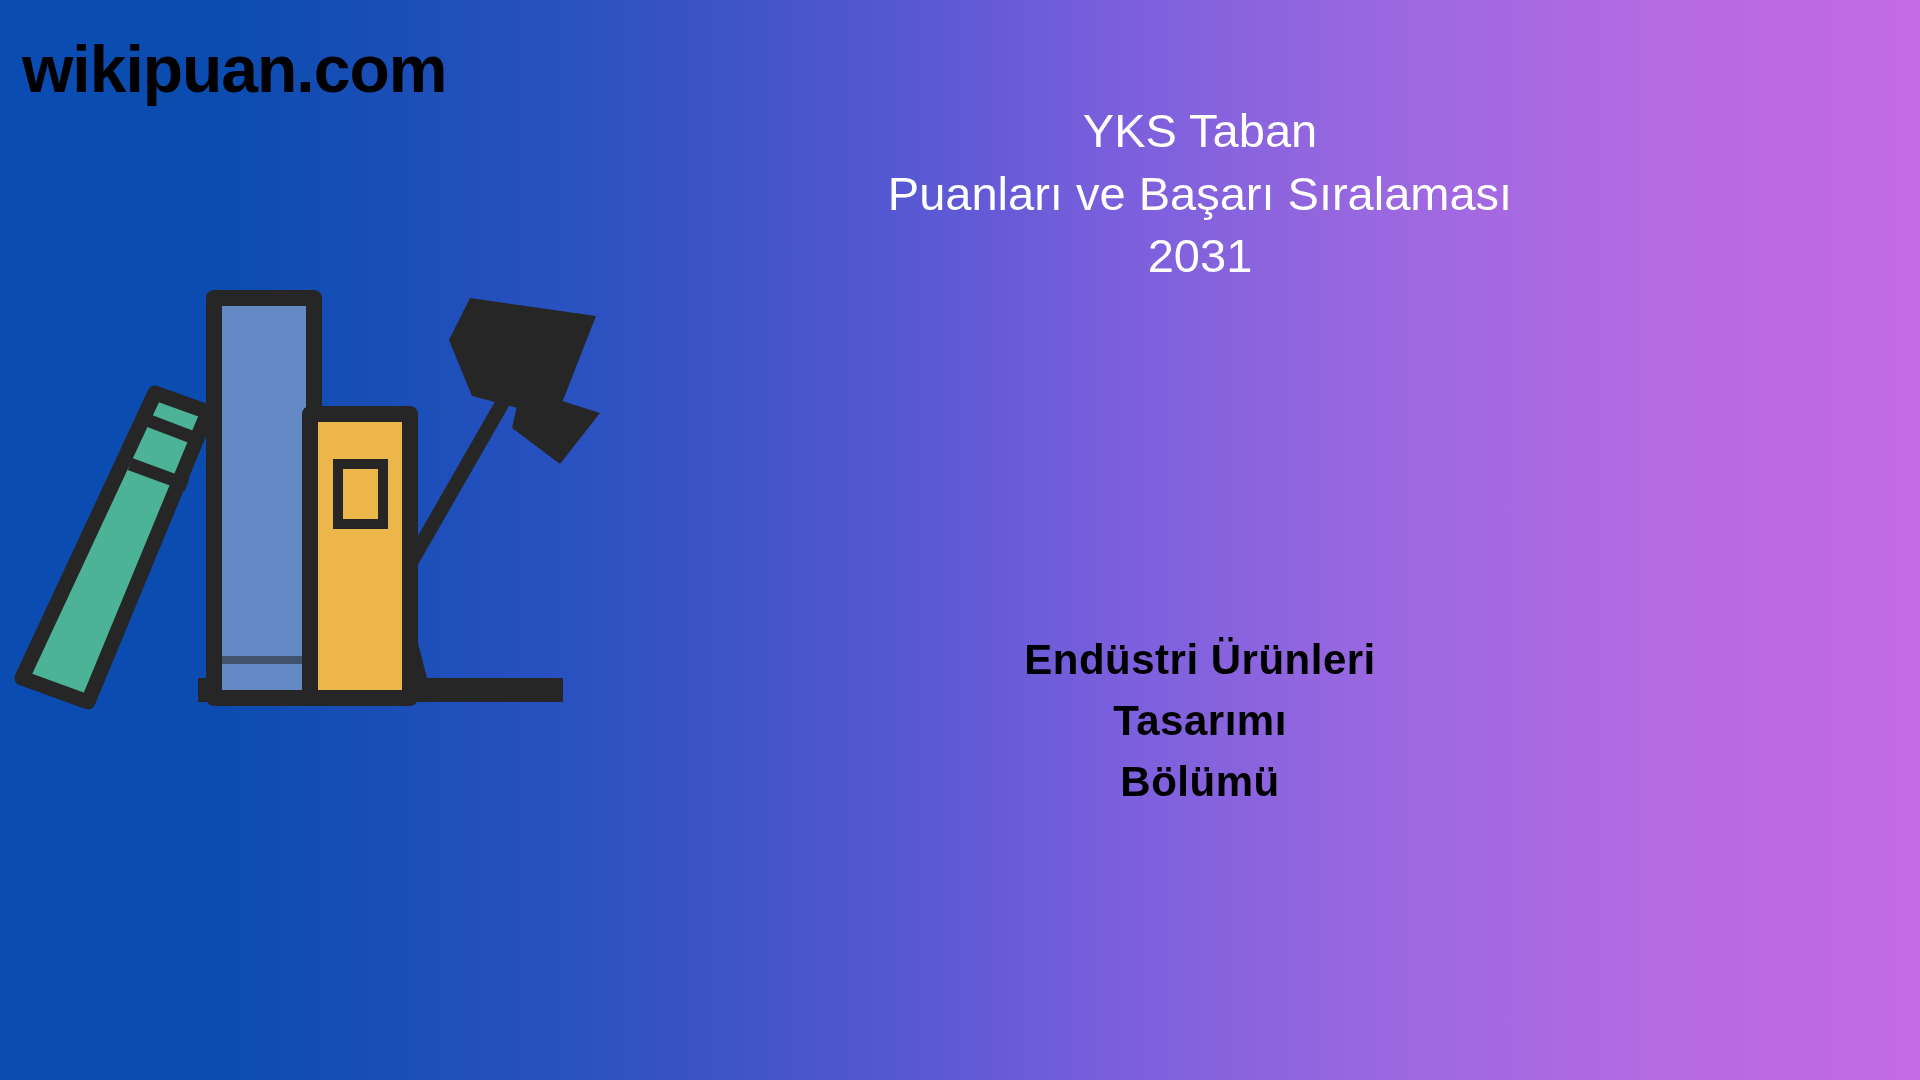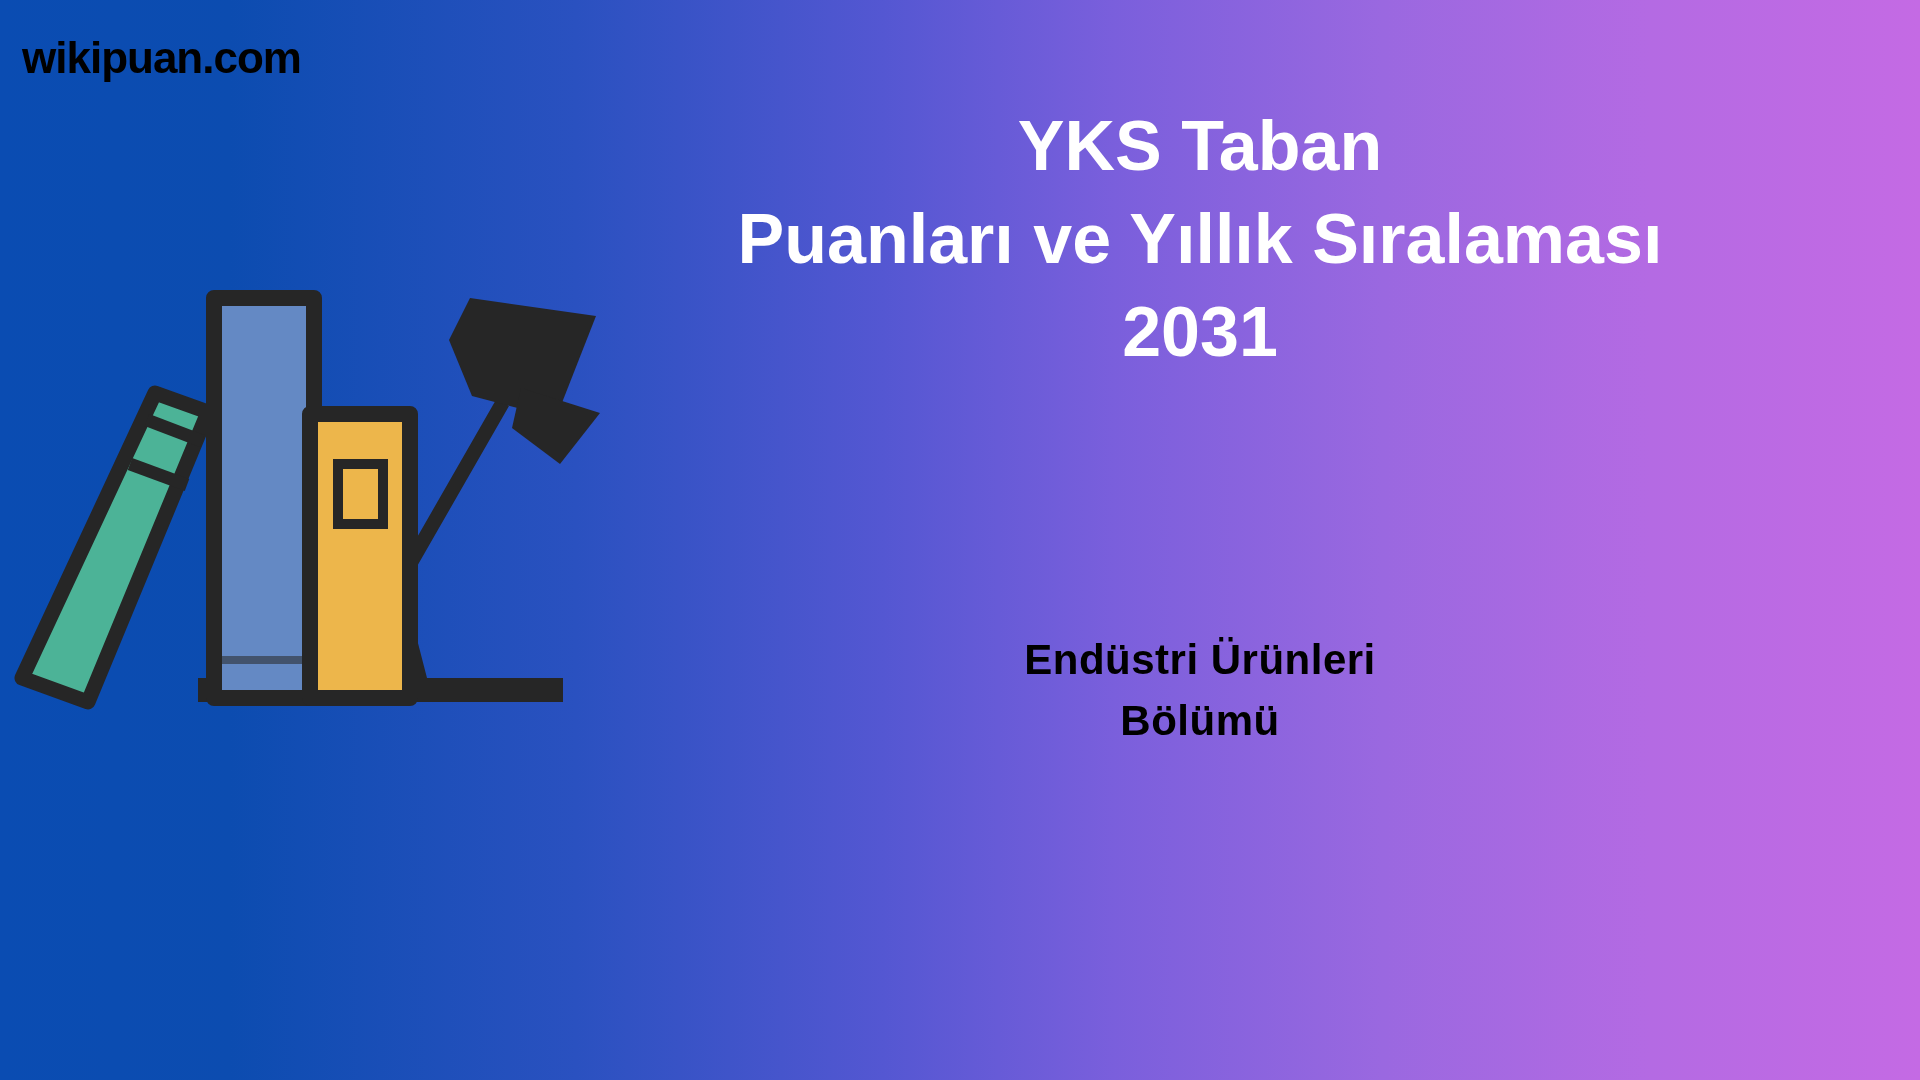--- a/index.html
+++ b/index.html
@@ -27,21 +27,21 @@
         #b46ae3 86%,
         #c46ae4 100%);
     overflow: hidden;
   }
 
   
   #watermark {
     position: absolute;
     left: 22px;
     top: 36px;
-    font-size: 44px;
+    font-size: 66px;
     font-weight: 700;
     color: #000000;
     letter-spacing: -1px;
     line-height: 1;
     white-space: nowrap;
   }
 
   
   #illustration {
     position: absolute;
@@ -59,22 +59,22 @@
   
   #title-block {
     position: absolute;
     left: 600px;
     top: 100px;
     width: 1200px;
     text-align: center;
     color: #ffffff;
   }
   #title-block .tline {
-    font-size: 70px;
-    font-weight: 700;
+    font-size: 47px;
+    font-weight: 400;
     line-height: 1.33;
     white-space: nowrap;
     text-shadow: 0 0 1px rgba(0,0,0,0.05);
     text-align: center;
   }
 
   
   #department-block {
     position: absolute;
     left: 600px;
@@ -118,22 +118,23 @@
       <rect x="214" y="378" width="100" height="8" fill="#262626" opacity="0.55"></rect>
 
       <rect x="310" y="136" width="100" height="284" fill="#edb64b" stroke="#262626" stroke-width="16" stroke-linejoin="round"></rect>
 
       <rect x="338" y="186" width="45" height="60" fill="#edb64b" stroke="#262626" stroke-width="10"></rect>
     </svg>
   </div>
 
   <div id="title-block">
     <div class="tline">YKS Taban</div>
-    <div class="tline">Puanları ve Yıllık Sıralaması</div>
+    <div class="tline">Puanları ve Başarı Sıralaması</div>
     <div class="tline">2031</div>
   </div>
 
   <div id="department-block">
     <div class="dline">Endüstri Ürünleri</div>
+    <div class="dline">Tasarımı</div>
     <div class="dline">Bölümü</div>
   </div>
 
 </div>
 
 </body></html>

